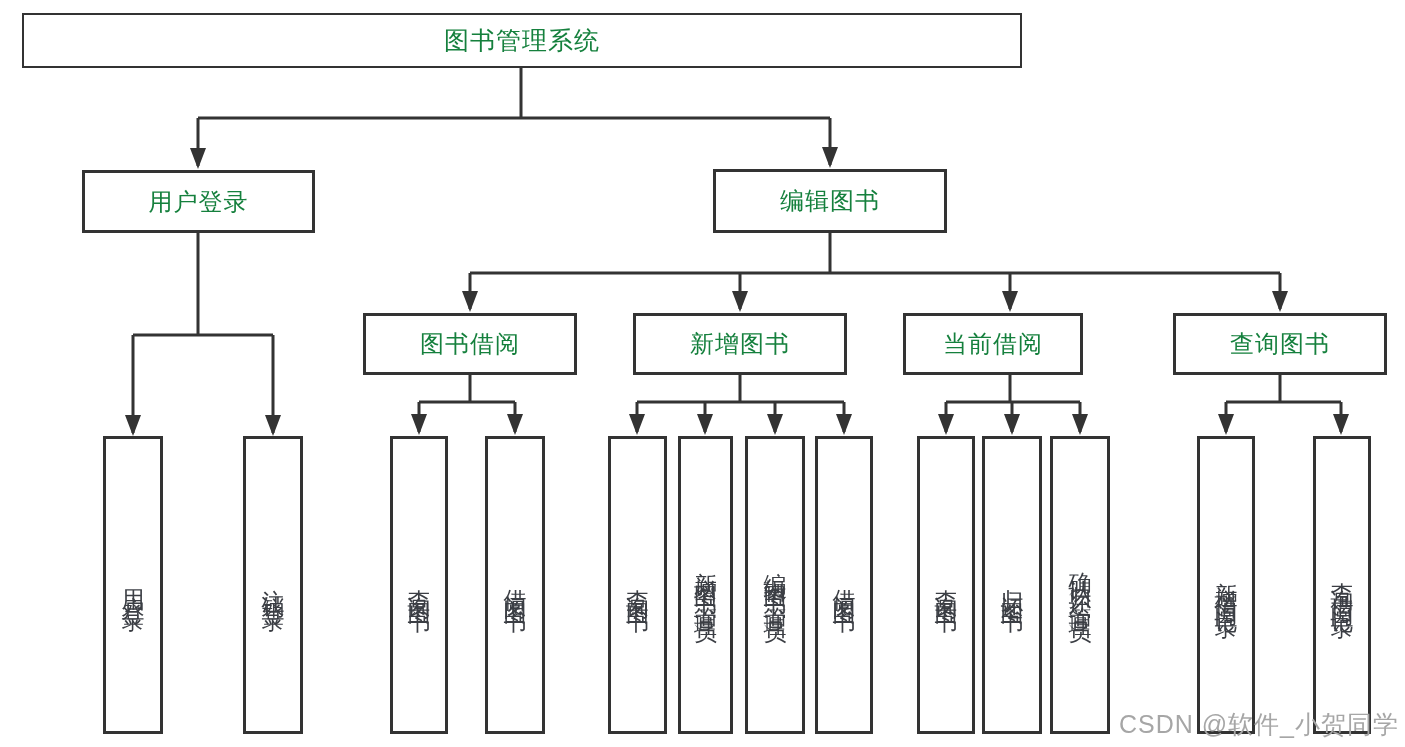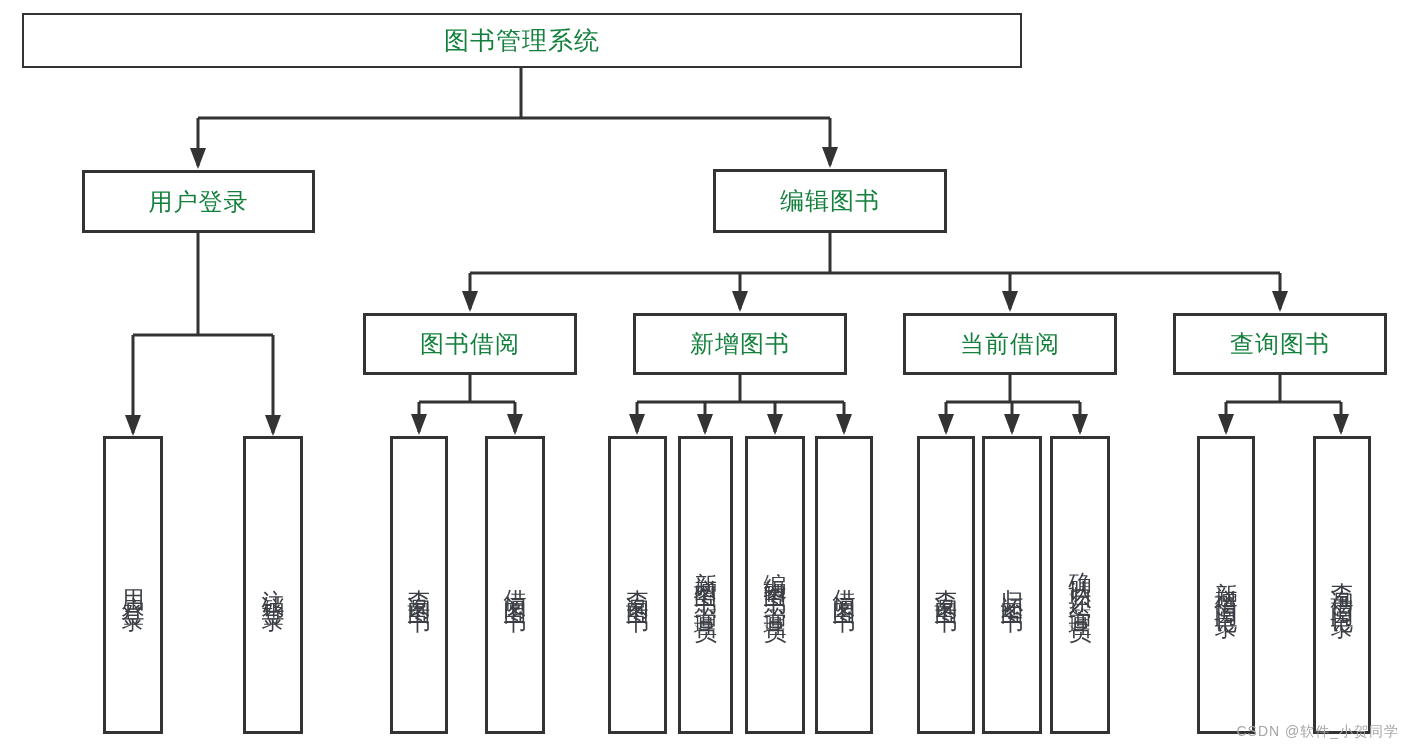--- a/index.html
+++ b/index.html
@@ -36,21 +36,21 @@
   .vbox span{
     writing-mode:vertical-rl;
     letter-spacing:7px;
     line-height:1;
     white-space:nowrap;
   }
   .watermark{
     position:absolute;
     right:6px;bottom:6px;
     color:#a6a6a6;
-    font-size:14px;
+    font-size:25px;
     letter-spacing:1px;
     white-space:nowrap;
   }
 </style>
 </head>
 <body>
 
 <div class="canvas">
 
   <svg class="wires" width="1405" height="747" viewBox="0 0 1405 747" aria-hidden="true">
@@ -83,21 +83,21 @@
   <div class="hbox" style="left:713px;top:169px;width:234px;height:64px">
     <span>编辑图书</span>
   </div>
 
   <div class="hbox" style="left:363px;top:313px;width:214px;height:62px">
     <span>图书借阅</span>
   </div>
   <div class="hbox" style="left:633px;top:313px;width:214px;height:62px">
     <span>新增图书</span>
   </div>
-  <div class="hbox" style="left:903px;top:313px;width:214px;height:62px">
+  <div class="hbox" style="left:903px;top:313px;width:180px;height:62px">
     <span>当前借阅</span>
   </div>
   <div class="hbox" style="left:1173px;top:313px;width:214px;height:62px">
     <span>查询图书</span>
   </div>
 
   <div class="vbox" style="left:103px;width:60px">
     <span>用户登录</span>
   </div>
   <div class="vbox" style="left:243px;width:60px">

